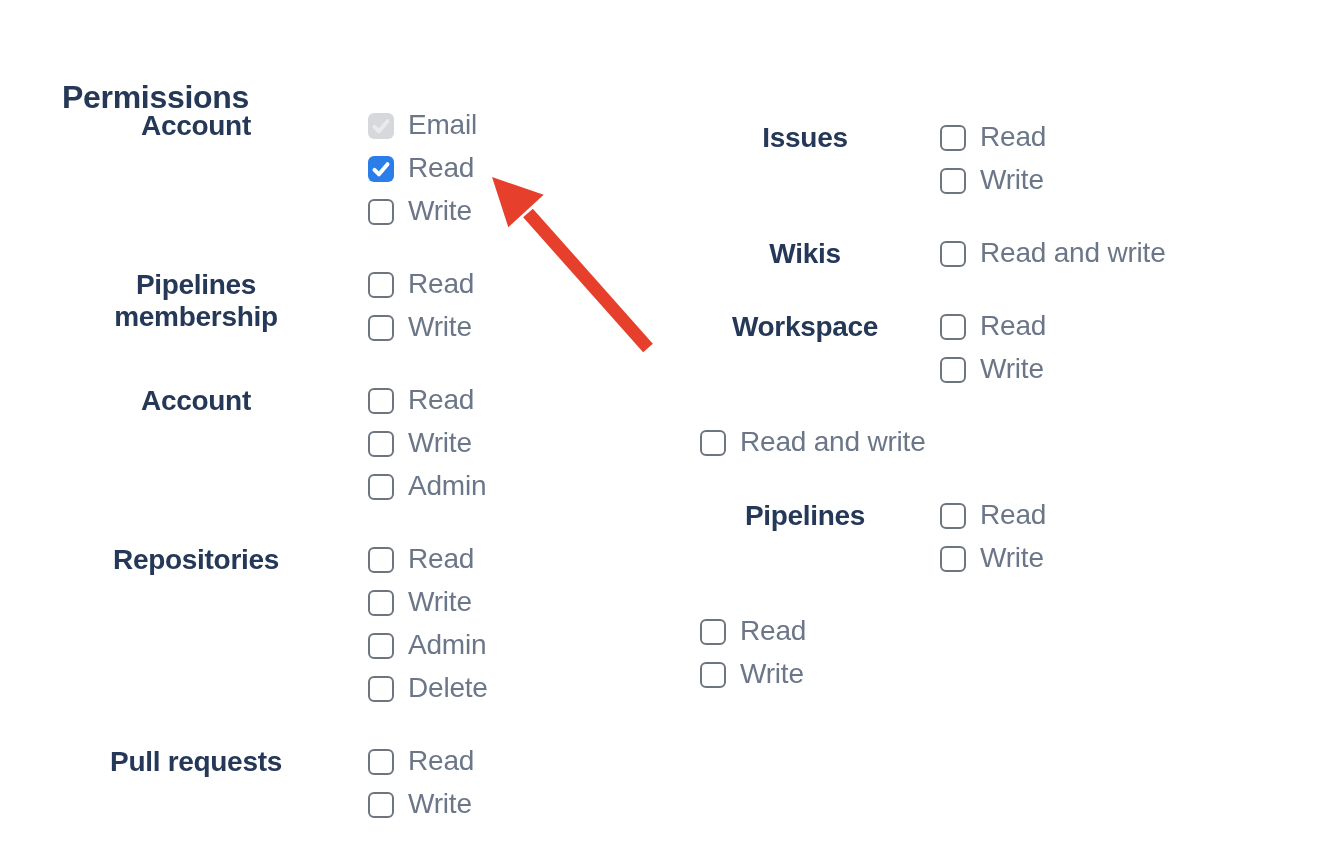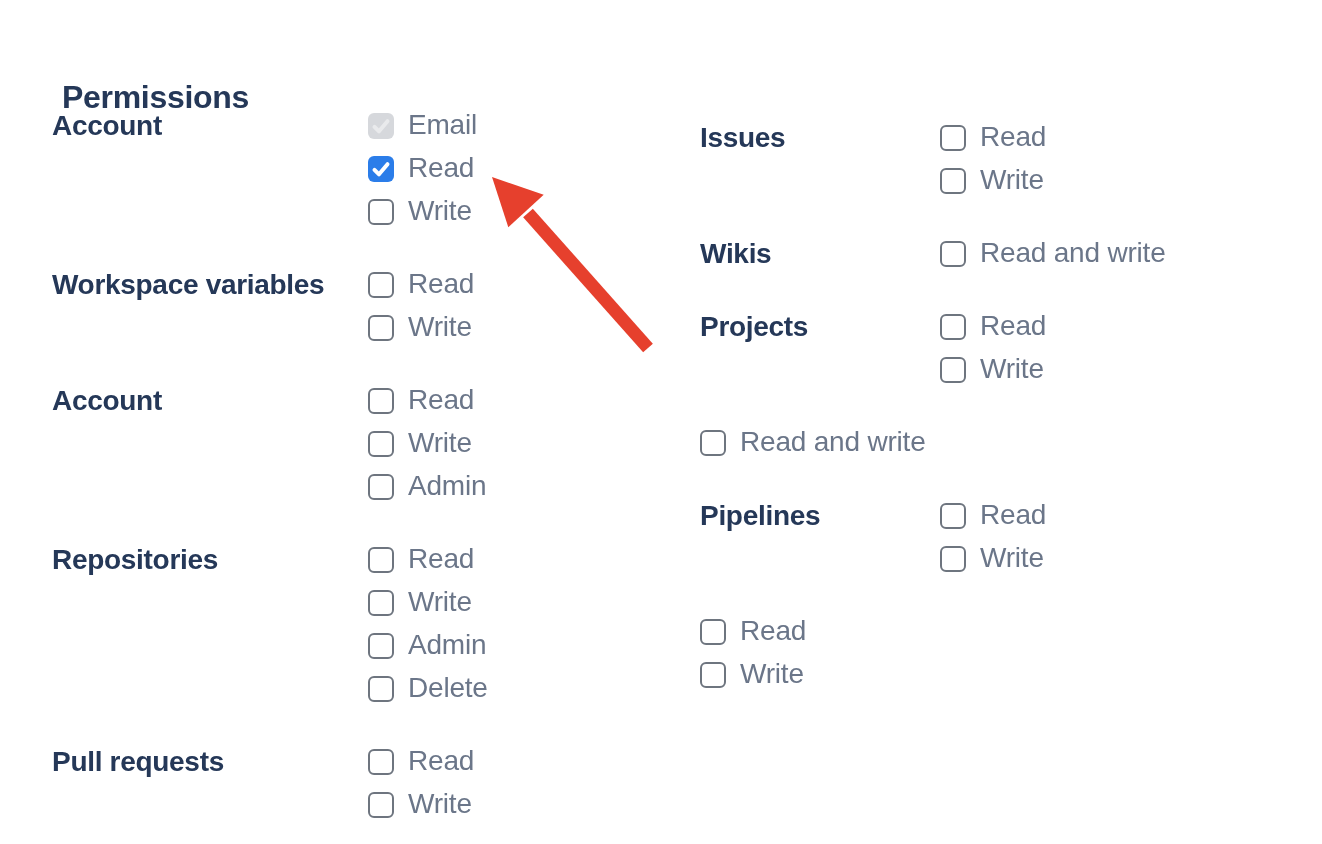--- a/index.html
+++ b/index.html
@@ -22,21 +22,21 @@
     position:absolute;left:62px;top:47px;
     font-size:32px;font-weight:bold;color:var(--heading);
     line-height:36px;letter-spacing:-0.3px;
   }
   .col{position:absolute;display:flex;flex-direction:column;}
   .col-left{left:52px;top:113px;}
   .col-right{left:700px;top:125px;}
   .perm-group{display:flex;flex-direction:row;margin-bottom:30px;}
   .group-label{
     font-size:28px;font-weight:bold;color:var(--group-label);
-    line-height:32px;text-align:left;flex:none;margin-top:-3px;
+    line-height:32px;text-align:center;flex:none;margin-top:-3px;
     letter-spacing:-0.3px;
   }
   .col-left .group-label{width:288px;margin-right:28px;}
   .col-right .group-label{width:210px;margin-right:30px;}
   .options{display:flex;flex-direction:column;}
   .option-row{
     display:flex;align-items:flex-end;height:26px;margin-bottom:17px;
     cursor:pointer;
   }
   .checkbox{
@@ -78,21 +78,21 @@
           </span>
           <span class="option-label">Read</span>
         </label>
         <label class="option-row">
           <span class="checkbox unchecked"></span>
           <span class="option-label">Write</span>
         </label>
       </div>
     </div>
     <div class="perm-group">
-      <div class="group-label">Workspace variables</div>
+      <div class="group-label">Pipelines membership</div>
       <div class="options">
         <label class="option-row">
           <span class="checkbox unchecked"></span>
           <span class="option-label">Read</span>
         </label>
         <label class="option-row">
           <span class="checkbox unchecked"></span>
           <span class="option-label">Write</span>
         </label>
       </div>
@@ -166,21 +166,21 @@
     <div class="perm-group">
       <div class="group-label">Wikis</div>
       <div class="options">
         <label class="option-row">
           <span class="checkbox unchecked"></span>
           <span class="option-label">Read and write</span>
         </label>
       </div>
     </div>
     <div class="perm-group">
-      <div class="group-label">Projects</div>
+      <div class="group-label">Workspace</div>
       <div class="options">
         <label class="option-row">
           <span class="checkbox unchecked"></span>
           <span class="option-label">Read</span>
         </label>
         <label class="option-row">
           <span class="checkbox unchecked"></span>
           <span class="option-label">Write</span>
         </label>
       </div>

